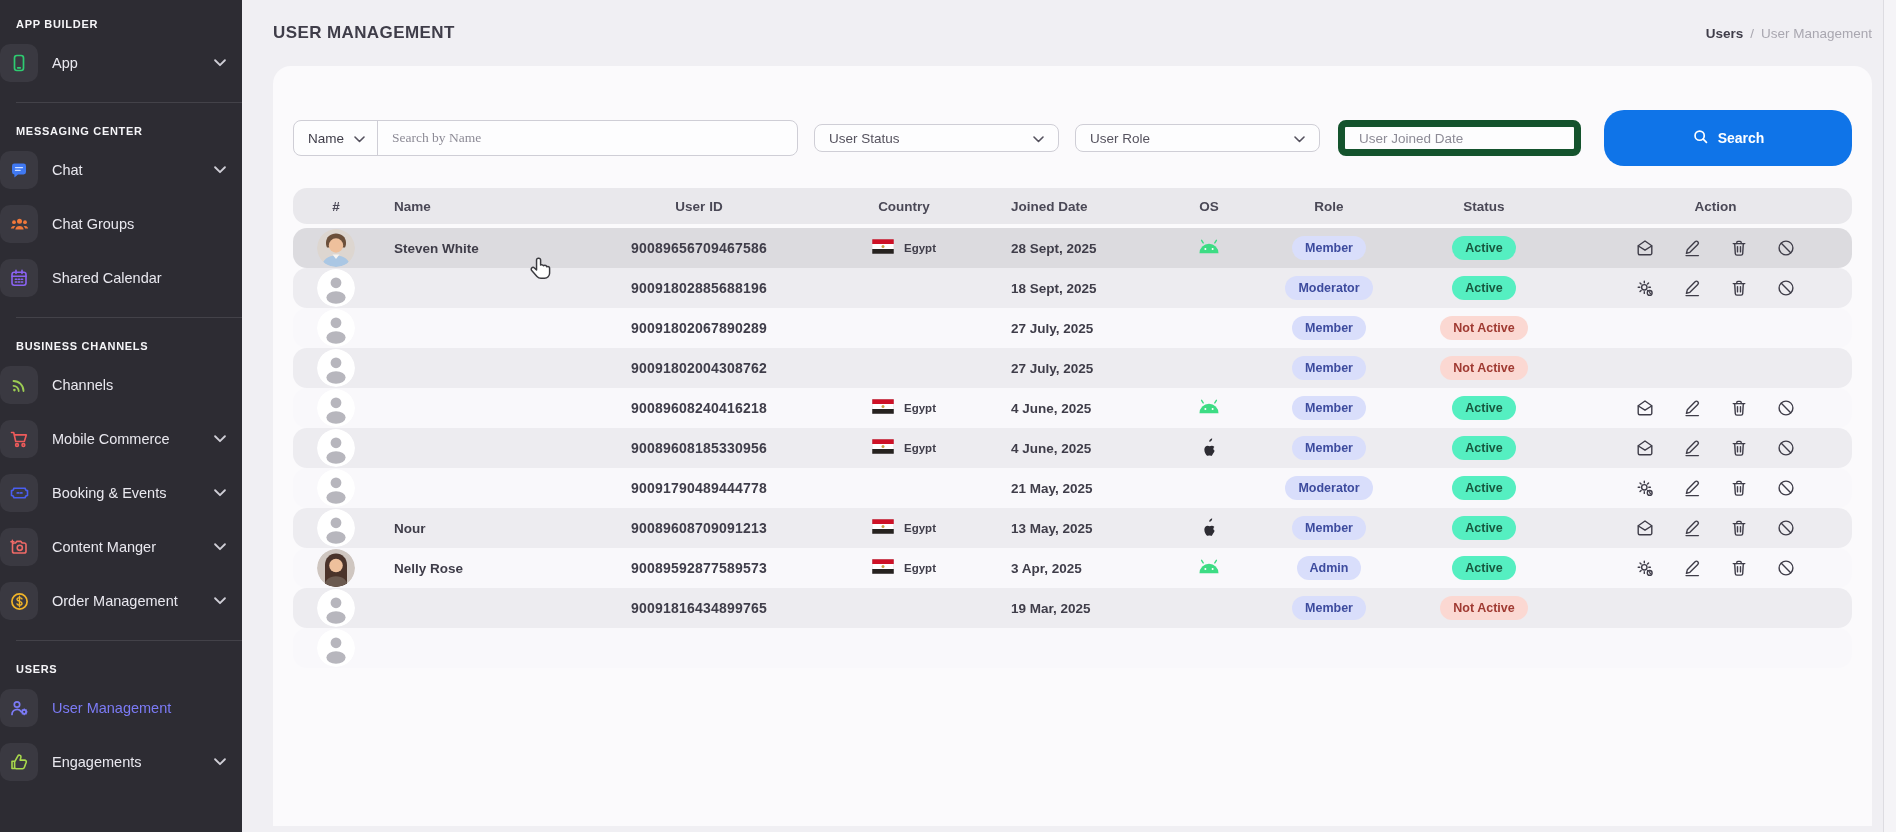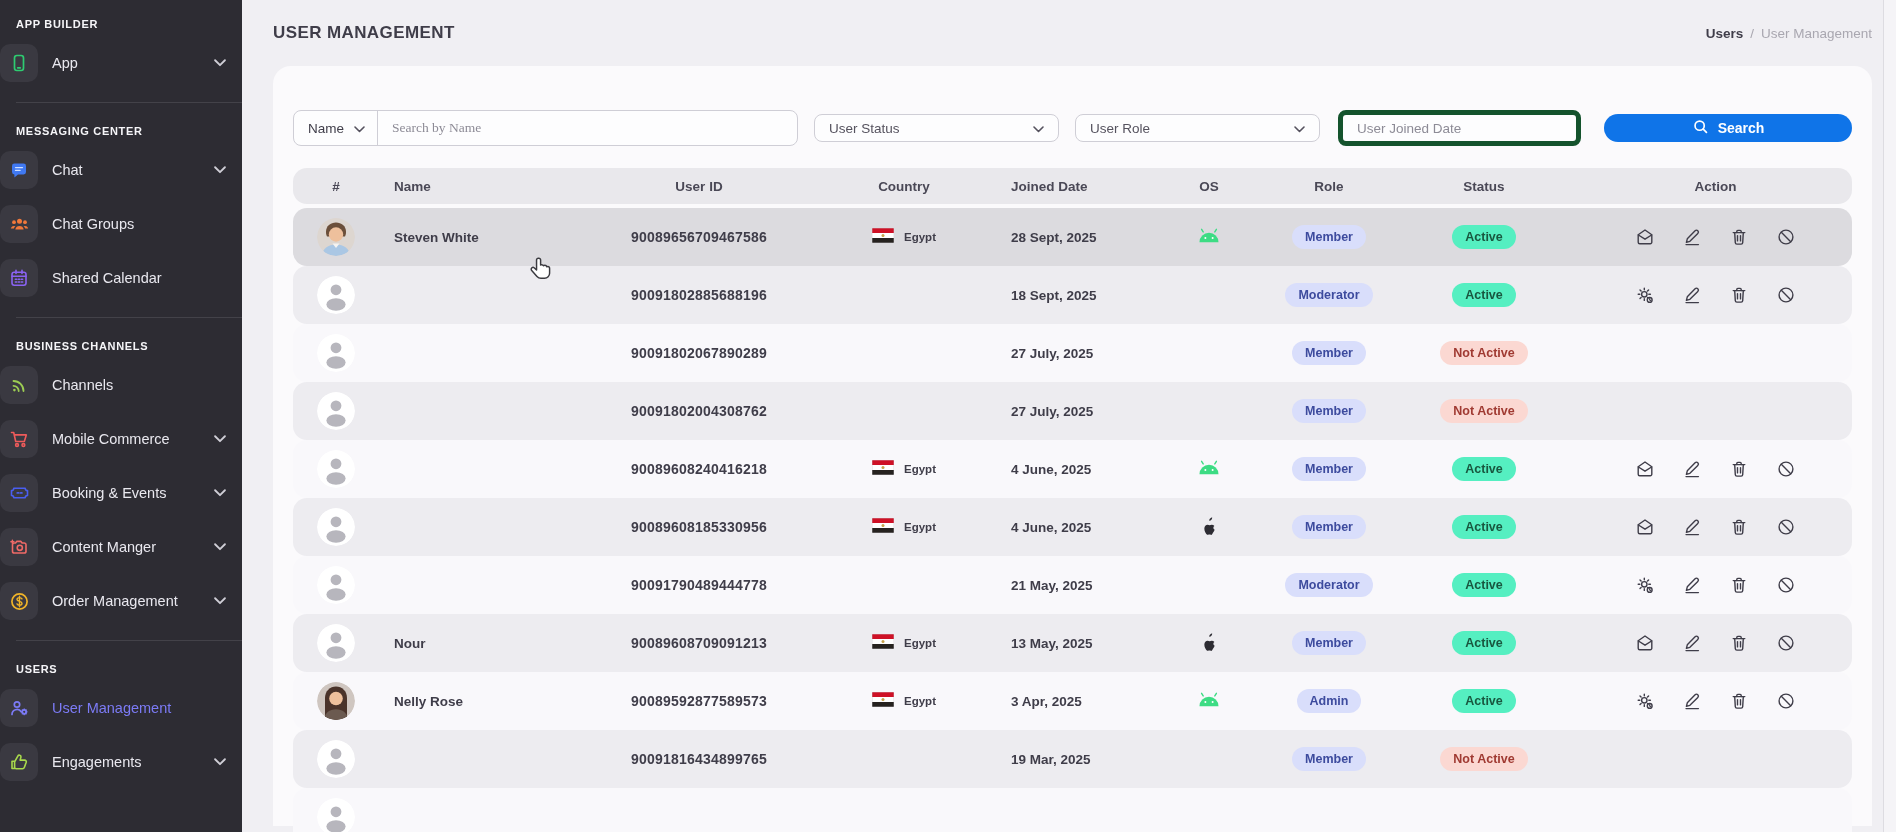--- a/index.html
+++ b/index.html
@@ -28,28 +28,28 @@
   .card { background:#fbfafc; border-radius:18px 18px 0 0; padding:22px 20px; height:760px; }
   .intro { font-size:13.5px; color:#55525e; font-weight:500; }
 
   
   .filters { display:flex; align-items:center; margin-top:22px; }
   .combo { display:flex; width:505px; height:36px; border:1px solid #cfced6; border-radius:8px; background:#fdfdfe; overflow:hidden; }
   .combo-select { display:flex; align-items:center; gap:10px; padding:0 12px 0 14px; border-right:1px solid #cfced6; font-size:13.5px; color:#3f3d49; font-weight:500; cursor:pointer; white-space:nowrap; }
   .combo input { flex:1; border:none; outline:none; background:transparent; padding:0 14px; font-size:13.5px; font-family:Liberation Serif, serif; color:#3f3d49; }
   .combo input::placeholder, .plain-input::placeholder { color:#8d8b96; }
   .select { width:245px; height:28px; border:1px solid #cfced6; border-radius:8px; background:#fdfdfe; display:flex; align-items:center; justify-content:space-between; padding:0 14px; font-size:13.5px; color:#55525e; cursor:pointer; margin-left:16px; }
-  .plain-input { width:243px; height:36px; border:5px solid #14532d; border-radius:8px; background:#fdfdfe; padding:0 14px; font-size:13.5px; font-family:"Liberation Sans",sans-serif; color:#3f3d49; outline:none; margin-left:18px; }
-  .search-btn { margin-left:auto; width:248px; height:28px; border:none; border-radius:20px; background:#0f74e8; color:#fff; font-size:14px; font-weight:600; font-family:"Liberation Sans",sans-serif; display:flex; align-items:center; justify-content:center; gap:9px; cursor:pointer; }
+  .plain-input { width:243px; height:36px; border:7px solid #14532d; border-radius:8px; background:#fdfdfe; padding:0 14px; font-size:13.5px; font-family:"Liberation Sans",sans-serif; color:#3f3d49; outline:none; margin-left:18px; }
+  .search-btn { margin-left:auto; width:248px; height:56px; border:none; border-radius:20px; background:#0f74e8; color:#fff; font-size:14px; font-weight:600; font-family:"Liberation Sans",sans-serif; display:flex; align-items:center; justify-content:center; gap:9px; cursor:pointer; }
 
   
   .table { margin-top:22px; }
   .t-row { display:grid; grid-template-columns:86px 220px 200px 210px 140px 120px 120px 190px 1fr; align-items:center; border-radius:14px; }
   .t-head { height:36px; background:#e9e8ec; font-size:13px; font-weight:600; color:#4a4856; margin-bottom:4px; }
-  .t-body-row { height:58px; cursor:pointer; }
+  .t-body-row { height:40px; cursor:pointer; }
   .row-odd  { background:#f9f8fb; }
   .row-even { background:#edecf0; }
   .row-hover { background:#dcdbdf; }
   .cell { display:flex; align-items:center; justify-content:center; font-size:13.5px; }
   .cell-left { justify-content:flex-start; padding-left:15px; }
   .cell-date { justify-content:flex-start; padding-left:2px; }
   .c-name { font-weight:700; color:#3f3d49; }
   .c-id { font-weight:700; color:#3f3d49; letter-spacing:.2px; font-size:14px; }
   .c-date { font-weight:700; color:#3f3d49; }
   .country-wrap { display:flex; align-items:center; gap:10px; }

